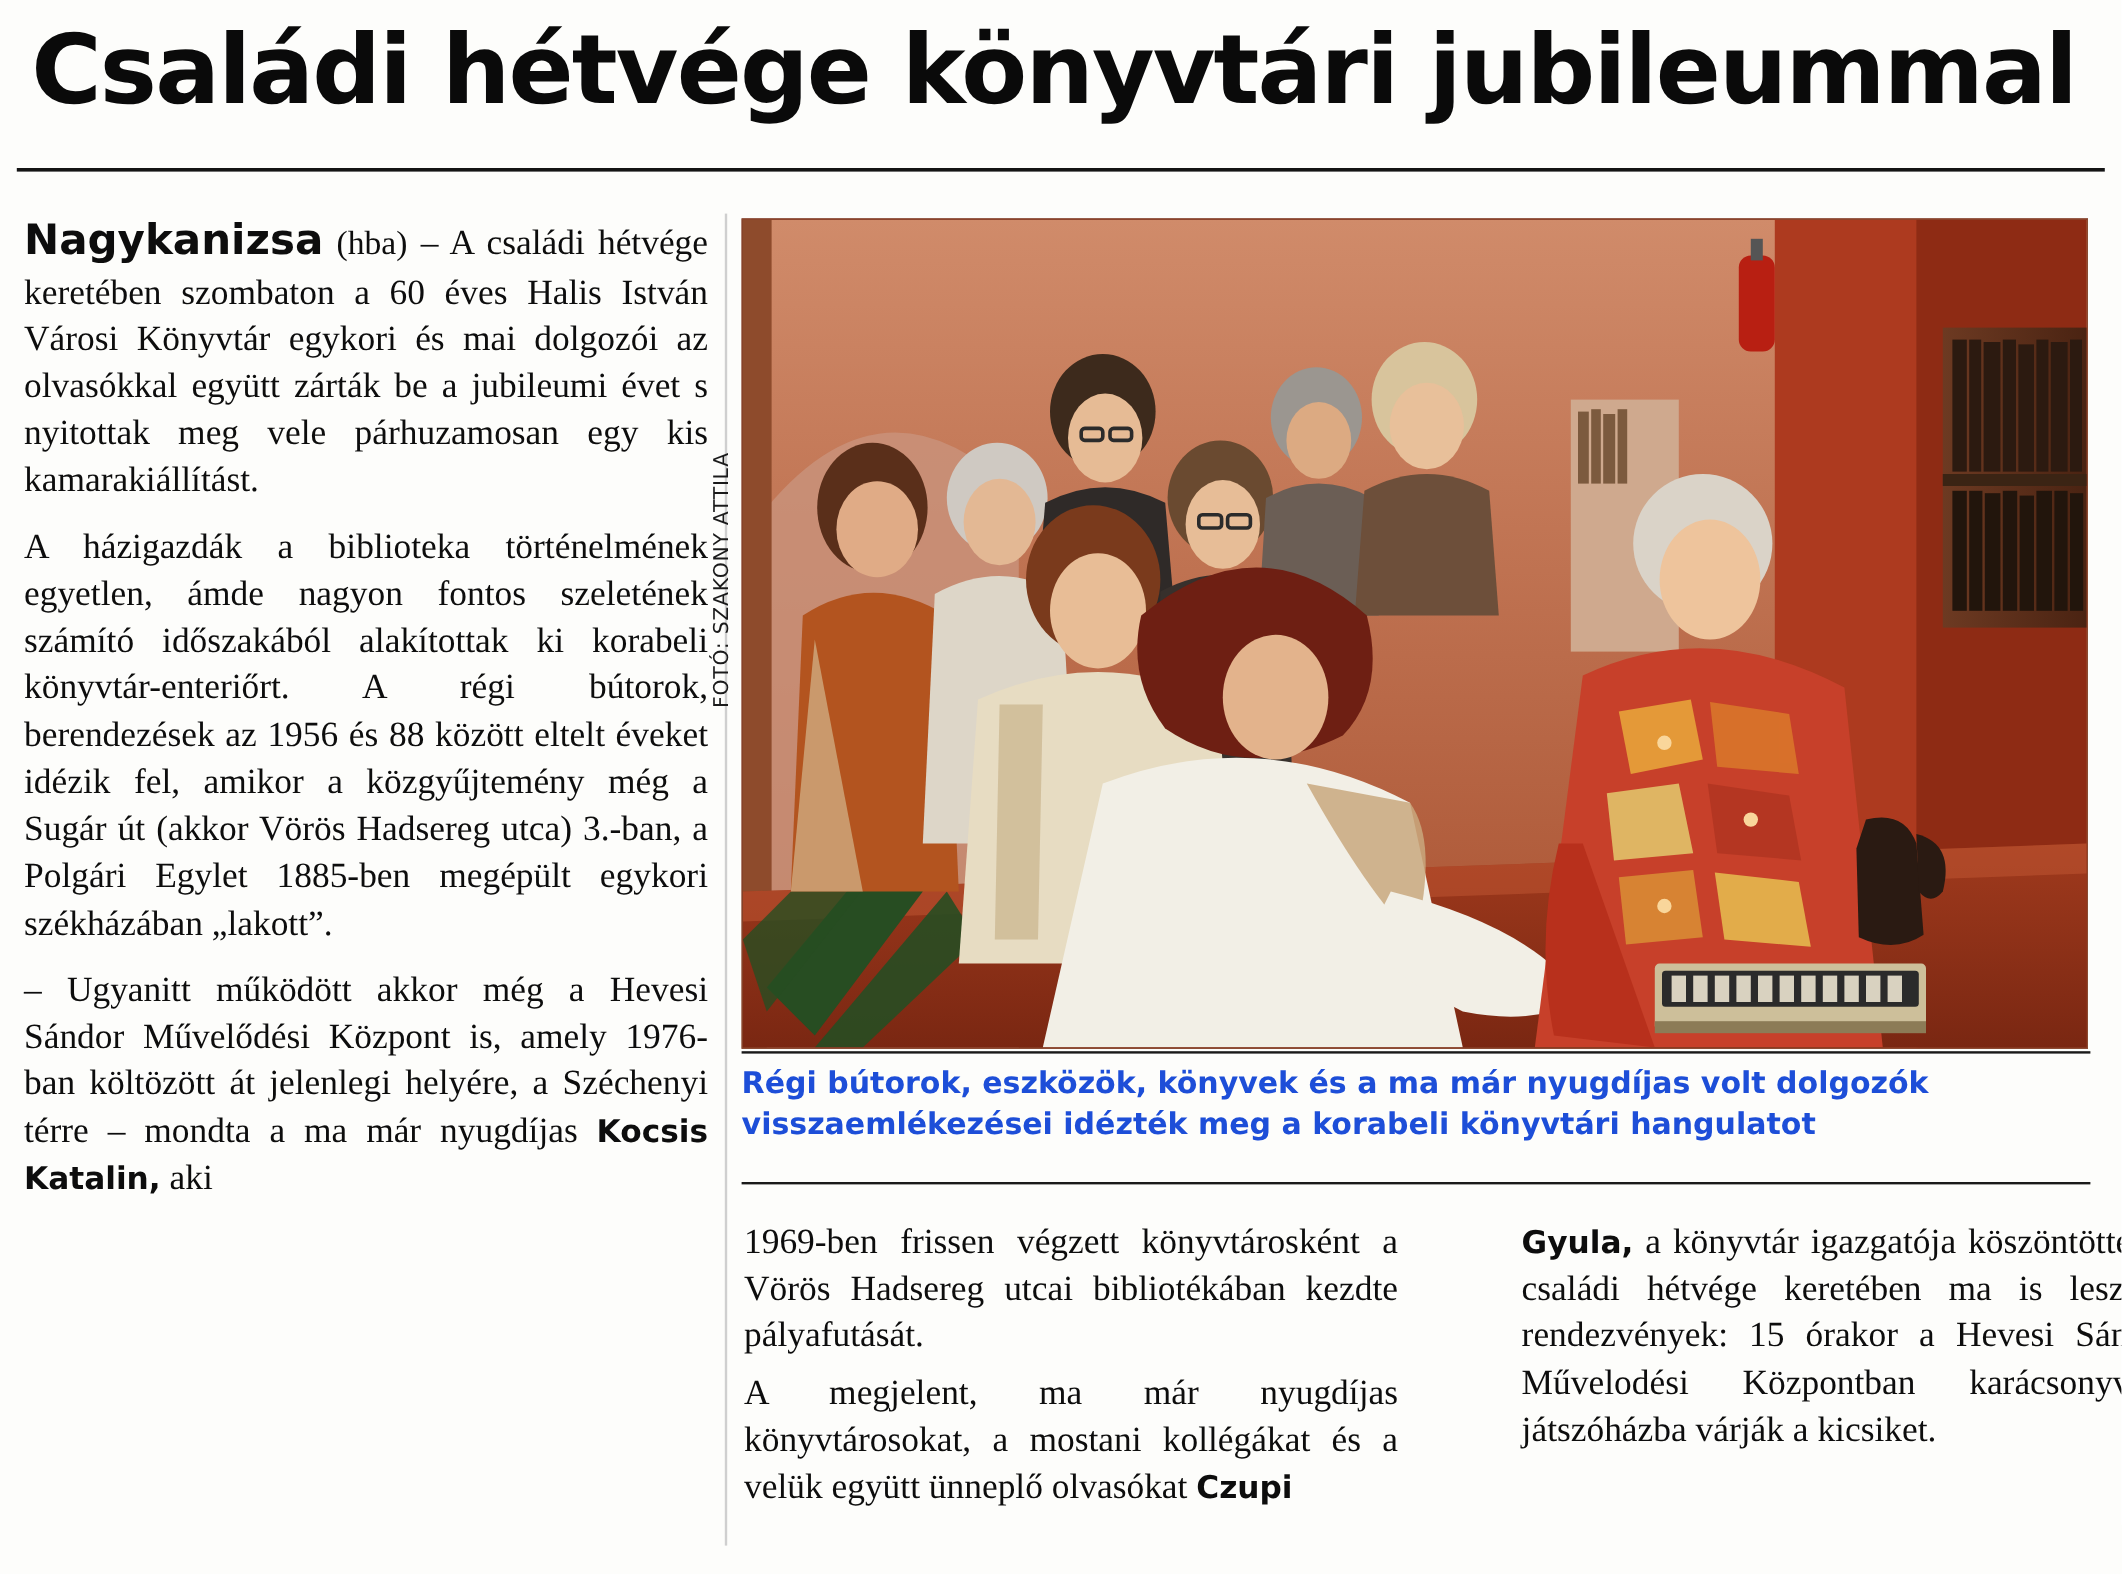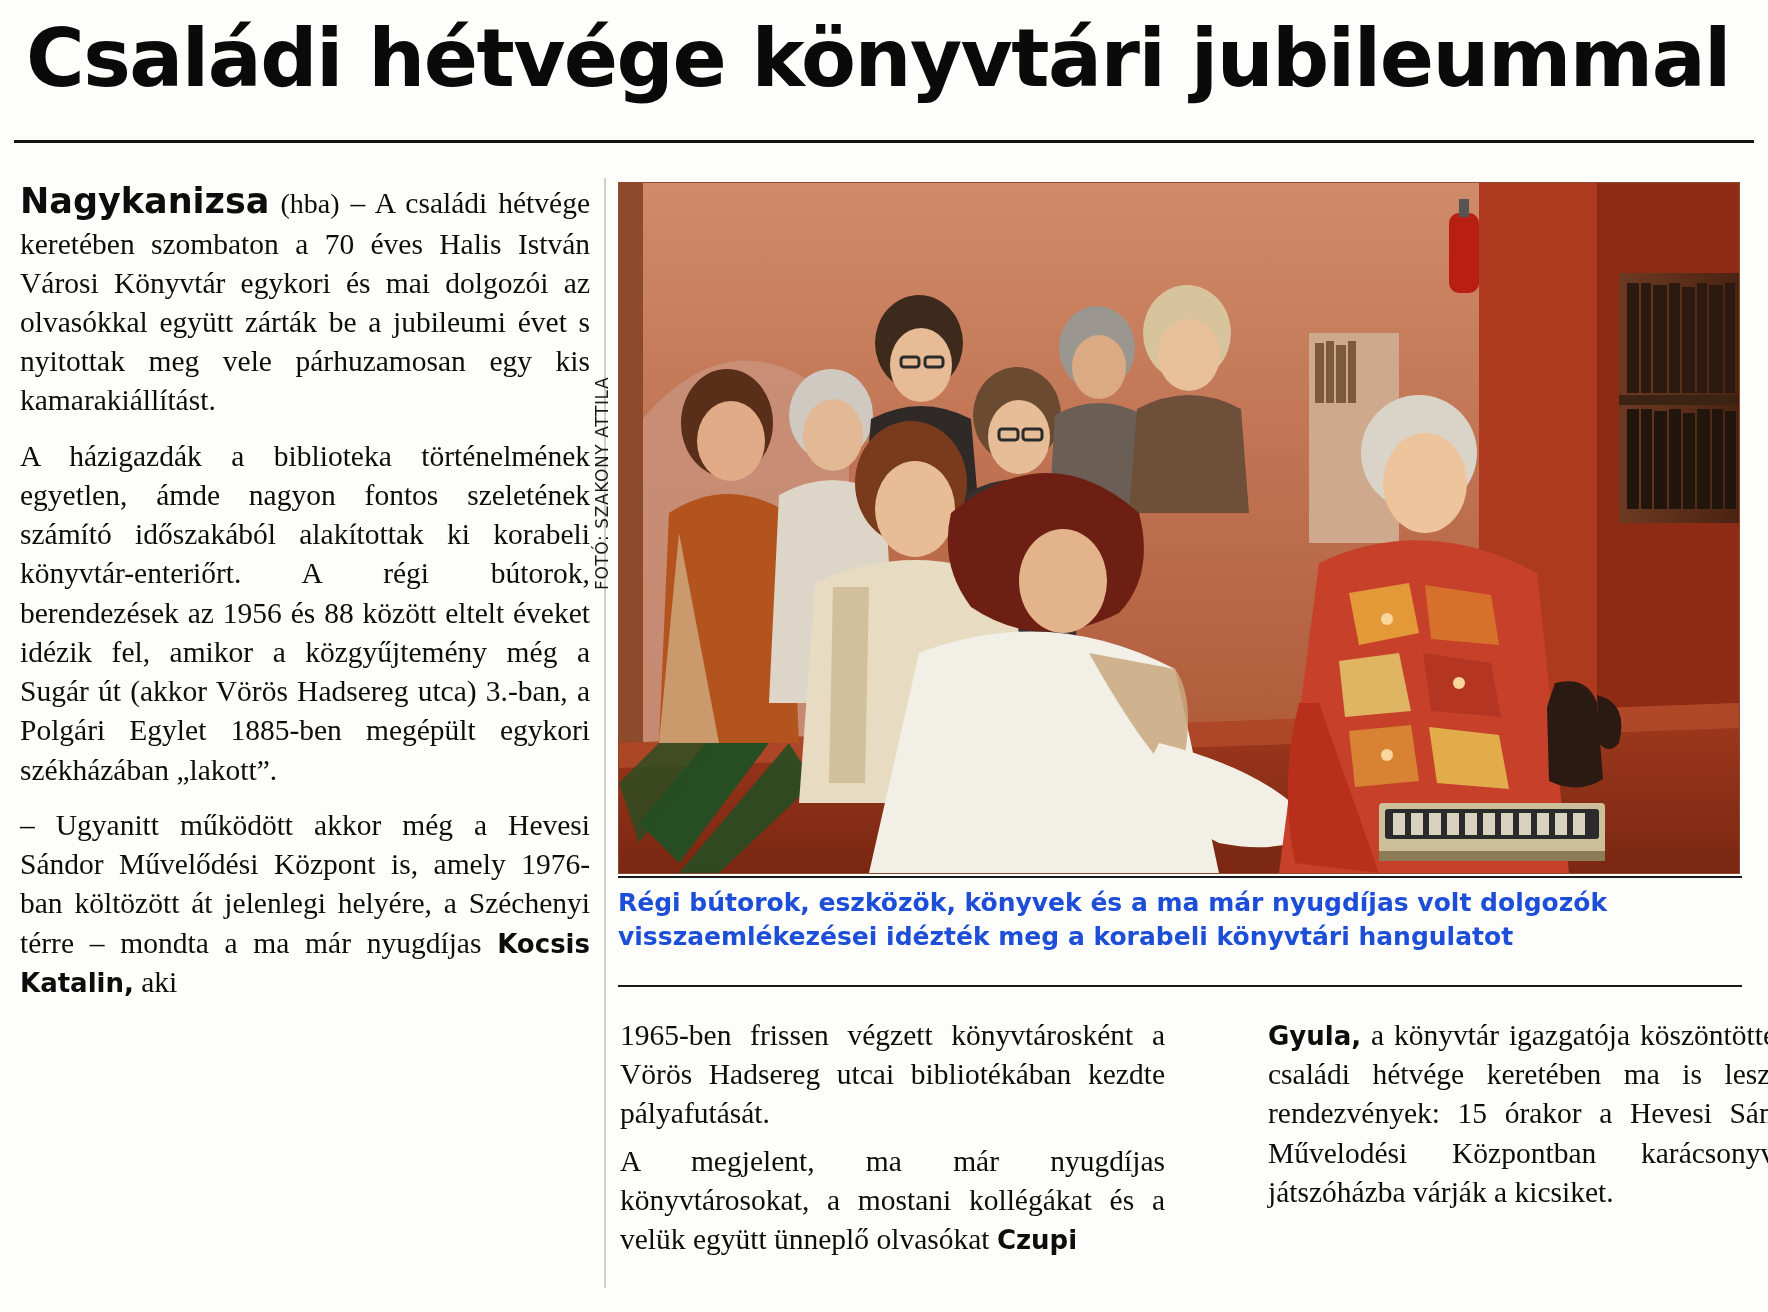--- a/index.html
+++ b/index.html
@@ -156,21 +156,21 @@
   <div class="headline">Családi hétvége könyvtári jubileummal</div>
 
   <div class="rule"></div>
   <div class="vrule"></div>
 
   <div class="col-left">
     <p>
       <span class="lead-place">Nagykanizsa</span>
       <span class="lead-src">(hba)</span>
       <span>–</span>
-      <span>A családi hétvége keretében szombaton a 70 éves Halis István Városi Könyvtár egykori és mai dolgozói az olvasókkal együtt zárták be a jubileumi évet s nyitottak meg vele párhuzamosan egy kis kamarakiállítást.</span>
+      <span>A családi hétvége keretében szombaton a 60 éves Halis István Városi Könyvtár egykori és mai dolgozói az olvasókkal együtt zárták be a jubileumi évet s nyitottak meg vele párhuzamosan egy kis kamarakiállítást.</span>
     </p>
     <p>A házigazdák a biblioteka történelmének egyetlen, ámde nagyon fontos szeletének számító időszakából alakítottak ki korabeli könyvtár-enteriőrt. A régi bútorok, berendezések az 1956 és 88 között eltelt éveket idézik fel, amikor a közgyűjtemény még a Sugár út (akkor Vörös Hadsereg utca) 3.-ban, a Polgári Egylet 1885-ben megépült egykori székházában „lakott”.</p>
     <p>
       <span>– Ugyanitt működött akkor még a Hevesi Sándor Művelődési Központ is, amely 1976-ban költözött át jelenlegi helyére, a Széchenyi térre – mondta a ma már nyugdíjas </span>
       <span class="bold-name">Kocsis Katalin,</span>
       <span> aki</span>
     </p>
   </div>
 
   <div class="photo-credit">FOTÓ: SZAKONY ATTILA</div>
@@ -347,21 +347,21 @@
         <rect x="760" y="668" width="226" height="10" fill="#8c7b56"></rect>
       </g>
     </svg>
   </div>
 
   <div class="caption-rule-top"></div>
   <div class="caption">Régi bútorok, eszközök, könyvek és a ma már nyugdíjas volt dolgozók visszaemlékezései idézték meg a korabeli könyvtári hangulatot</div>
   <div class="caption-rule-bottom"></div>
 
   <div class="col-mid">
-    <p>1965-ben frissen végzett könyvtárosként a Vörös Hadsereg utcai bibliotékában kezdte pályafutását.</p>
+    <p>1969-ben frissen végzett könyvtárosként a Vörös Hadsereg utcai bibliotékában kezdte pályafutását.</p>
     <p>
       <span>A megjelent, ma már nyugdíjas könyvtárosokat, a mostani kollégákat és a velük együtt ünneplő olvasókat </span>
       <span class="bold-name">Czupi</span>
     </p>
   </div>
 
   <div class="col-right">
     <p>
       <span class="bold-name">Gyula,</span>
       <span> a könyvtár igazgatója köszöntötte. A családi hétvége keretében ma is lesznek rendezvények: 15 órakor a Hevesi Sándor Művelodési Központban karácsonyváró játszóházba várják a kicsiket.</span>

